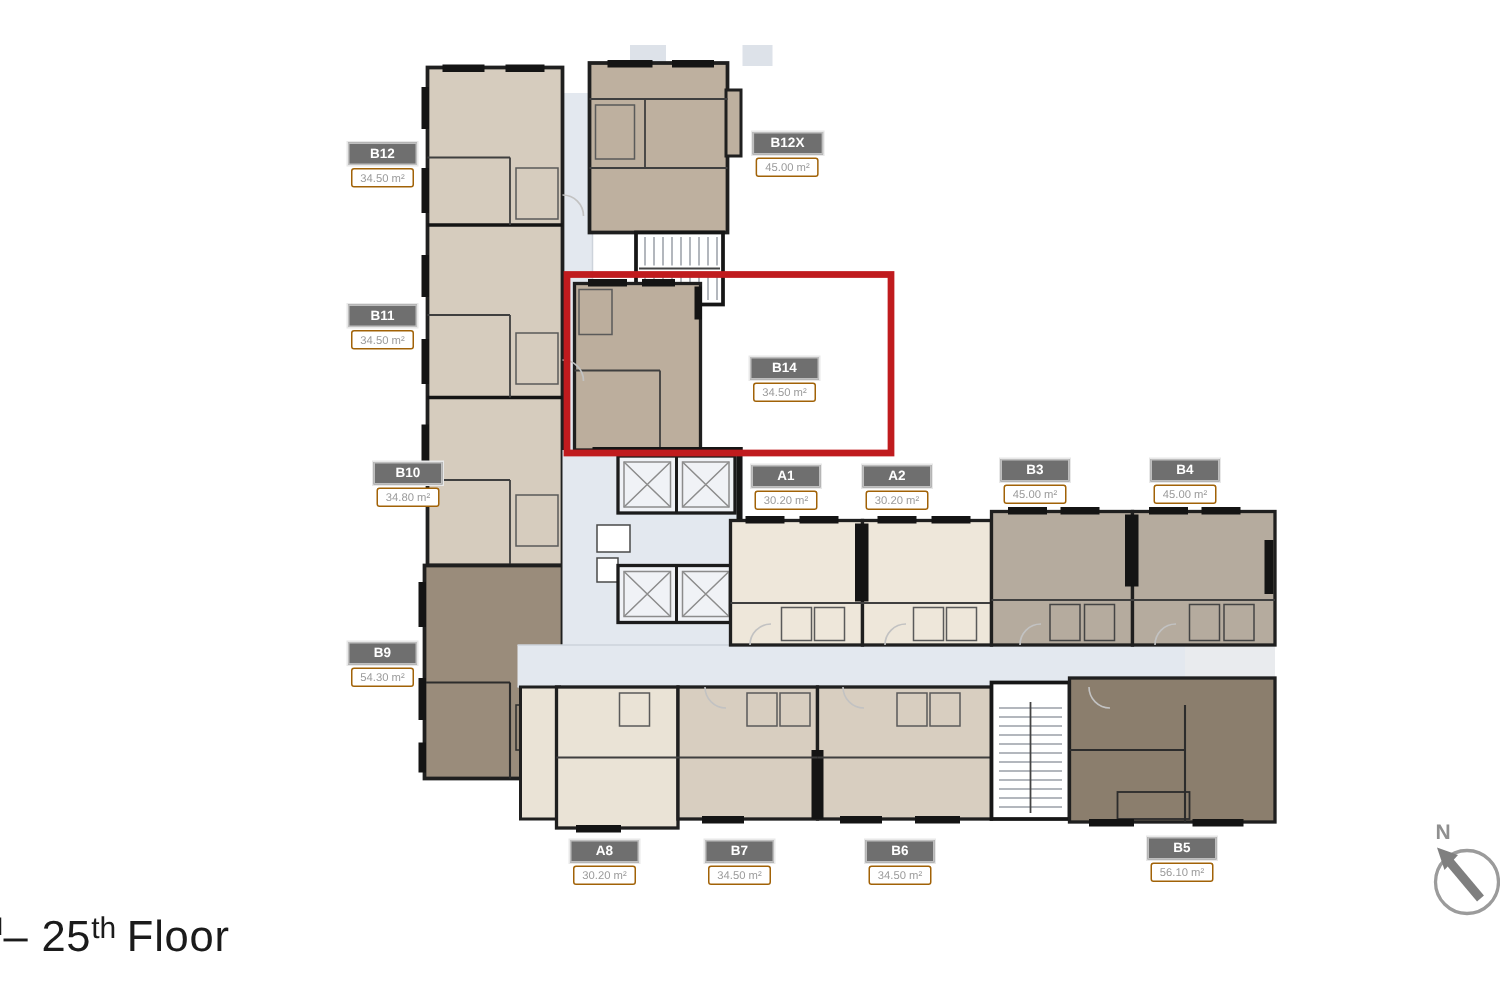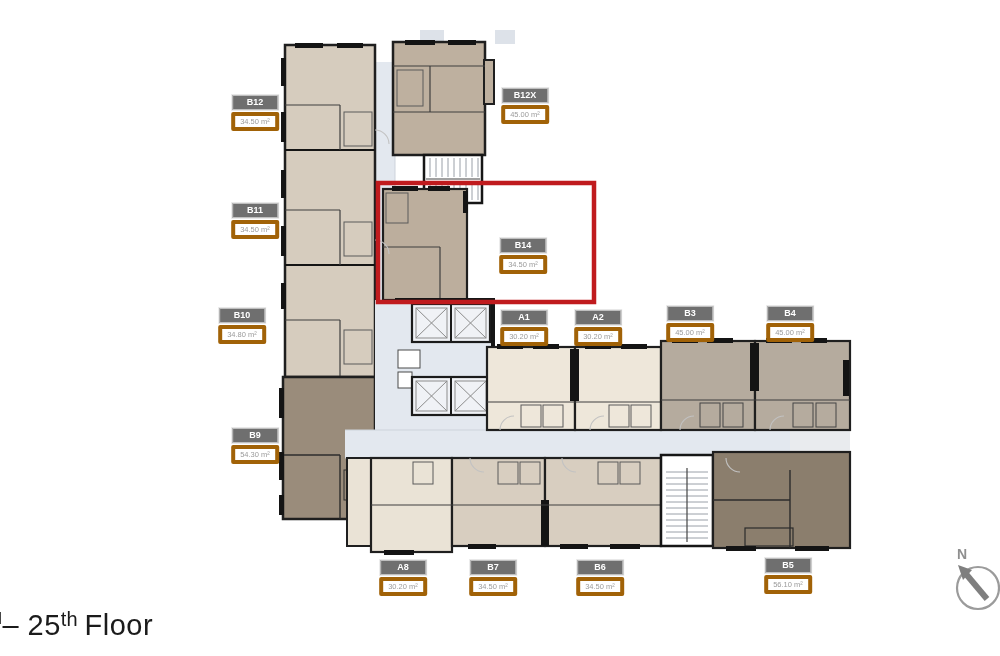--- a/index.html
+++ b/index.html
@@ -13,21 +13,21 @@
     position:absolute;transform:translateX(-50%);
     display:flex;flex-direction:column;align-items:center;z-index:6;
   }
   .u-id{
     background:#6f6f6f;color:#ffffff;font-weight:bold;font-size:9px;
     line-height:13px;padding:0 11px;min-width:22px;text-align:center;
     border:1px solid #bfbfbf;box-shadow:0 0 0 1px #e8e8e8;
   }
   .u-area{
     background:#ffffff;color:#9b9b9b;font-size:7.5px;line-height:11px;
-    margin-top:2px;padding:0 5px;border:4px solid #a16207;border-radius:2px;
+    margin-top:2px;padding:0 5px;border:1px solid #a16207;border-radius:2px;
     white-space:nowrap;
   }
   .floor-label{
     position:absolute;left:0;top:608px;font-size:29px;color:#1b1b1b;
     letter-spacing:.5px;white-space:nowrap;z-index:6;
   }
   .floor-label .cut-sup{
     display:inline-block;font-size:16px;vertical-align:11px;margin-left:-7px;
   }
   .floor-label sup{font-size:20px;vertical-align:9px;letter-spacing:0;}
@@ -230,21 +230,21 @@
   </svg>
 
   <div class="unit-label" style="left:255px;top:95px">
     <div class="u-id">B12</div>
     <div class="u-area">34.50 m²</div>
   </div>
   <div class="unit-label" style="left:255px;top:203px">
     <div class="u-id">B11</div>
     <div class="u-area">34.50 m²</div>
   </div>
-  <div class="unit-label" style="left:242px;top:308px">
+  <div class="unit-label" style="left:272px;top:308px">
     <div class="u-id">B10</div>
     <div class="u-area">34.80 m²</div>
   </div>
   <div class="unit-label" style="left:255px;top:428px">
     <div class="u-id">B9</div>
     <div class="u-area">54.30 m²</div>
   </div>
   <div class="unit-label" style="left:525px;top:88px">
     <div class="u-id">B12X</div>
     <div class="u-area">45.00 m²</div>

